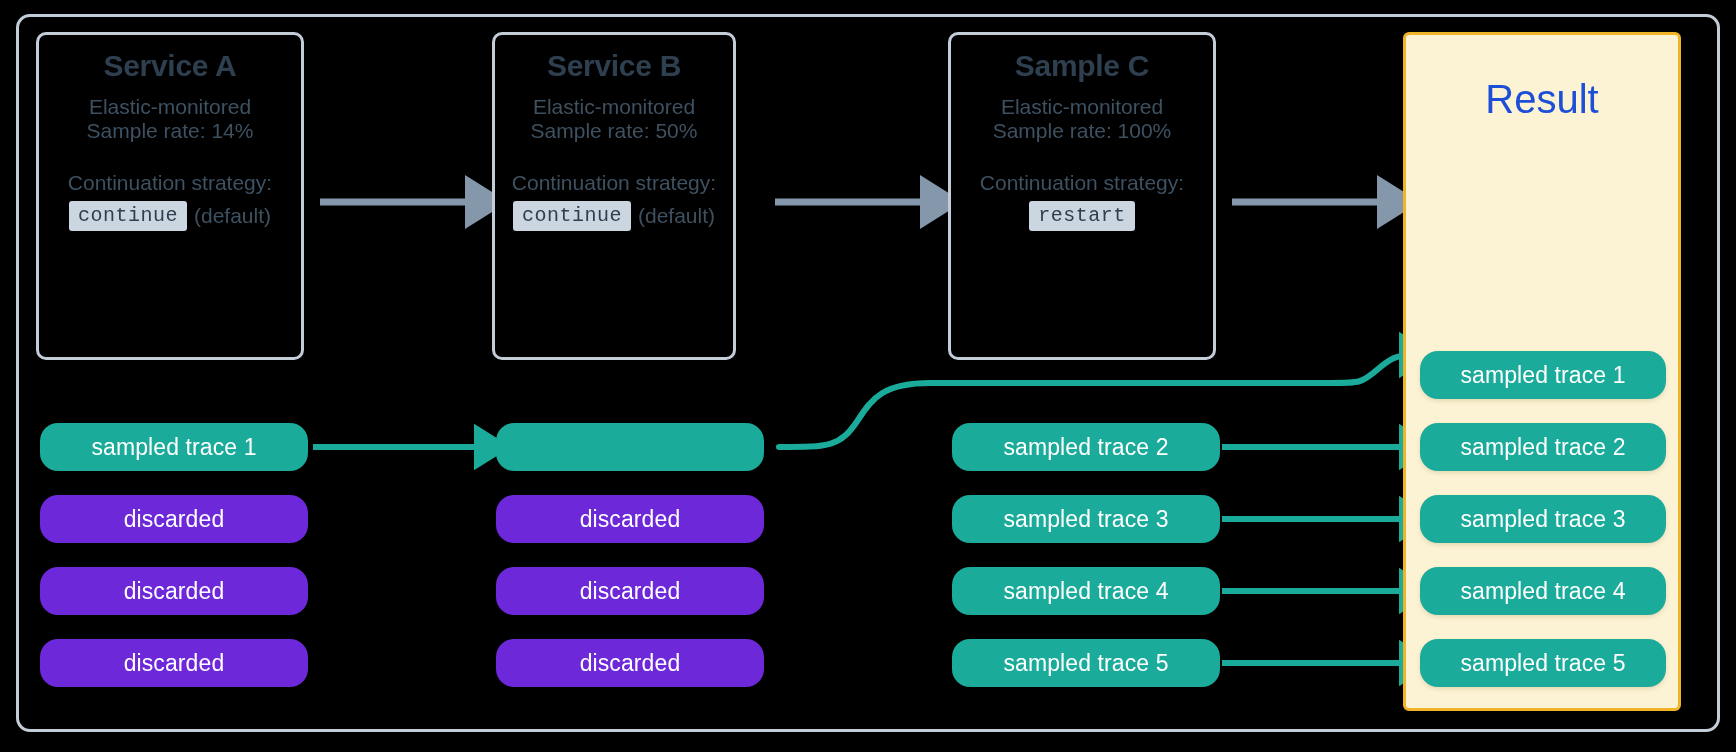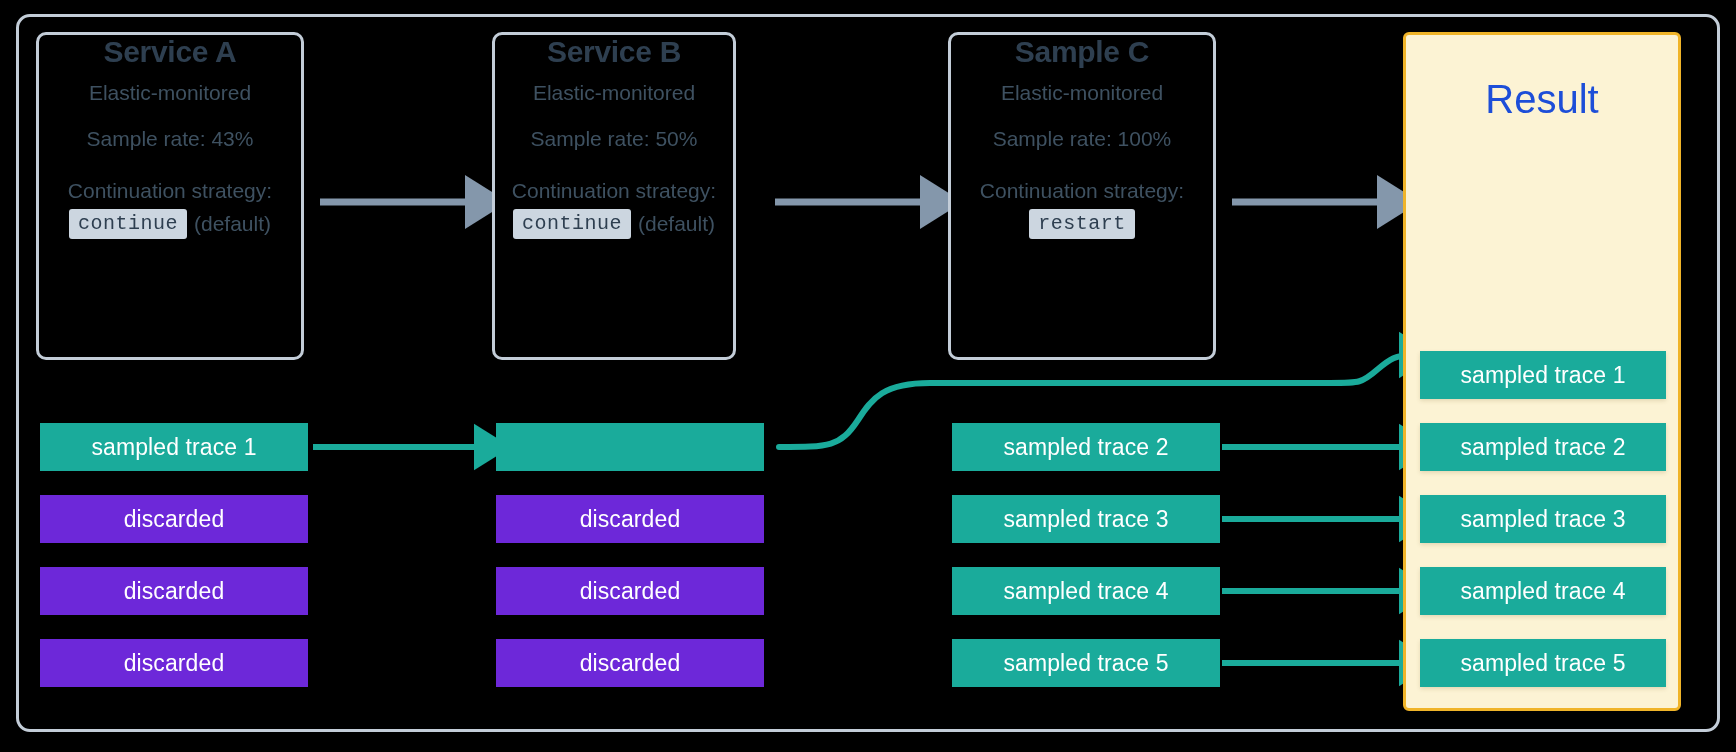--- a/index.html
+++ b/index.html
@@ -36,33 +36,33 @@
   
   .service-card{
     position:absolute;
     box-sizing:border-box;
     background:#000;
     border:3px solid #c3cdd8;
     border-radius:10px;
     display:flex;
     flex-direction:column;
     align-items:center;
+    padding-top:14px;
     color:#34495e;
   }
   .service-title{
     font-size:30px;
     font-weight:bold;
     color:#2e3f50;
     letter-spacing:-0.3px;
     margin-bottom:12px;
   }
   .service-sub{
     font-size:21px;
     color:#3e5161;
-    margin-bottom:22px;
   }
   .service-rate{
     font-size:21px;
     color:#3e5161;
     margin-bottom:26px;
   }
   .service-strategy-label{
     font-size:21px;
     color:#3e5161;
     line-height:1.33;
@@ -107,21 +107,21 @@
     font-weight:normal;
     color:#1d4ed8;
     margin-top:42px;
   }
 
   
   .pill{
     position:absolute;
     box-sizing:border-box;
     height:48px;
-    border-radius:0;
+    border-radius:18px;
     display:flex;
     align-items:center;
     justify-content:center;
     color:#ffffff;
     font-size:23px;
     letter-spacing:0.1px;
   }
   .pill.sampled{ background:#1aab9b; }
   .pill.discarded{ background:#6d28d9; }
   .pill.in-result{ box-shadow:0 2px 4px rgba(120,100,40,0.18); }
@@ -176,21 +176,21 @@
       <line x1="1222" y1="591" x2="1412" y2="591" stroke="#1aab9b" stroke-width="6" marker-end="url(#teal-head)"></line>
     </g>
     <g>
       <line x1="1222" y1="663" x2="1412" y2="663" stroke="#1aab9b" stroke-width="6" marker-end="url(#teal-head)"></line>
     </g>
   </svg>
 
   <div class="service-card" style="left:36px;top:32px;width:268px;height:328px;">
     <div class="service-title">Service A</div>
     <div class="service-sub">Elastic-monitored</div>
-    <div class="service-rate">Sample rate: 43%</div>
+    <div class="service-rate">Sample rate: 14%</div>
     <div class="service-strategy-label">Continuation strategy:</div>
     <div class="strategy-row">
       <span class="code-badge">continue</span>
       <span class="strategy-note">(default)</span>
     </div>
   </div>
 
   <div class="service-card" style="left:492px;top:32px;width:244px;height:328px;">
     <div class="service-title">Service B</div>
     <div class="service-sub">Elastic-monitored</div>

